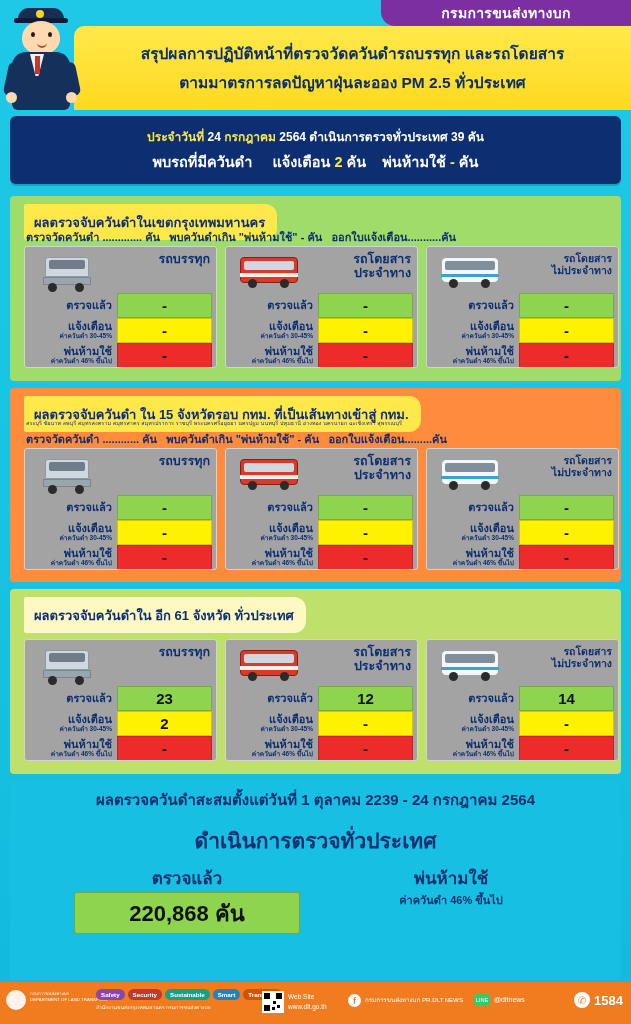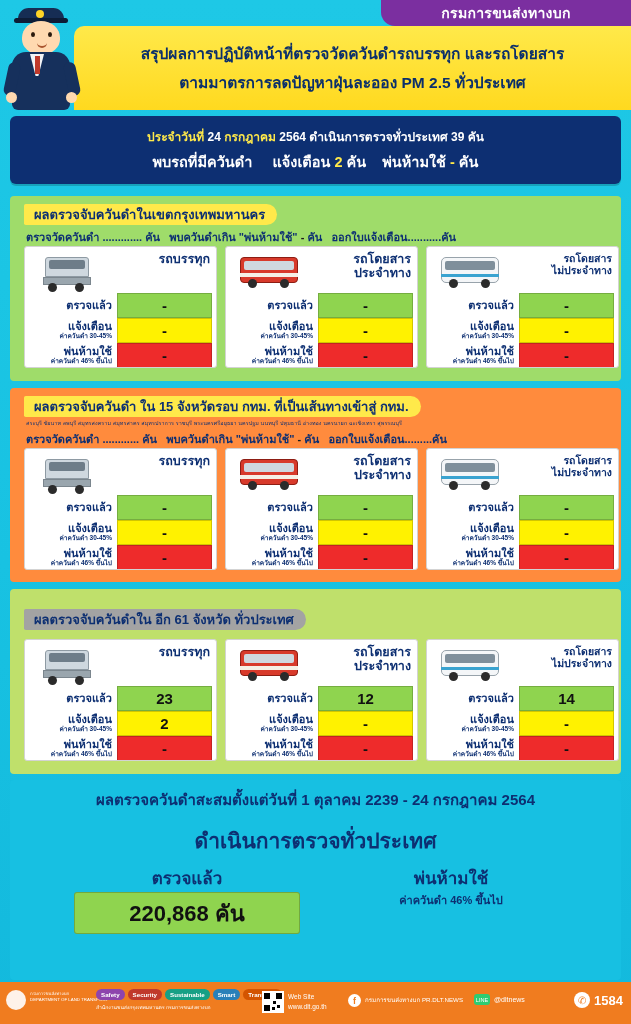--- a/index.html
+++ b/index.html
@@ -71,28 +71,28 @@
   .date-line2 { font-size: 14.5px; font-weight: bold; color: #ffffff; white-space: nowrap;}
   .date-line2 .y { color: #ffe94a; }
 
   
   .section { position: absolute; left: 10px; width: 611px; border-radius: 4px; }
   .sec1 { top: 196px; height: 185px; background: #9fdc6a; }
   .sec2 { top: 388px; height: 194px; background: #ff8b3d; }
   .sec3 { top: 589px; height: 185px; background: #bfe06b; }
 
   .sec-title {
-    position: absolute; left: 14px; top: 8px; height: 21px;
+    position: absolute; left: 14px; top: 8px; height: 36px;
     display: flex; align-items: center; padding: 0 12px 0 10px;
     font-size: 13px; font-weight: bold; color: #0d2f72;
     white-space: nowrap;
   }
   .sec1 .sec-title { background: #ffe94a; border-radius: 2px 12px 12px 2px; }
   .sec2 .sec-title { background: #ffe94a; border-radius: 2px 12px 12px 2px; }
-  .sec3 .sec-title { background: #a3a3a3; border-radius: 2px 12px 12px 2px; margin-top: 12px; }
+  .sec3 .sec-title { background: #fef9c3; border-radius: 2px 12px 12px 2px; }
 
   .sec-sub {
     position: absolute; left: 16px; top: 32px; width: 580px;
     font-size: 11px; font-weight: bold; color: #0d2f72;
     white-space: nowrap;
   }
   .sec2 .sec-sub { color: #0d2f72; }
   .sec-sub .val { color: #1a1a1a; }
   .prov-line {
     position: absolute; left: 16px; top: 31px; width: 582px;
@@ -100,21 +100,21 @@
   }
   .sec2 .sec-sub { top: 42px; }
 
   
   .cards { position: absolute; left: 14px; display: flex; gap: 8px; }
   .sec1 .cards { top: 50px; }
   .sec2 .cards { top: 60px; }
   .sec3 .cards { top: 50px; }
   .card {
     width: 193px; height: 122px;
-    background: #ffffff; border: 1px solid #d3d3d3; border-radius: 3px;
+    background: #a3a3a3; border: 1px solid #d3d3d3; border-radius: 3px;
     position: relative; overflow: hidden;
   }
   .card-top { height: 46px; position: relative; }
   .card-title {
     position: absolute; right: 6px; top: 5px; text-align: right;
     font-size: 12.5px; font-weight: bold; color: #0d2f72; line-height: 1.15;
   }
   .card-title.small { font-size: 10.5px; }
 
   

